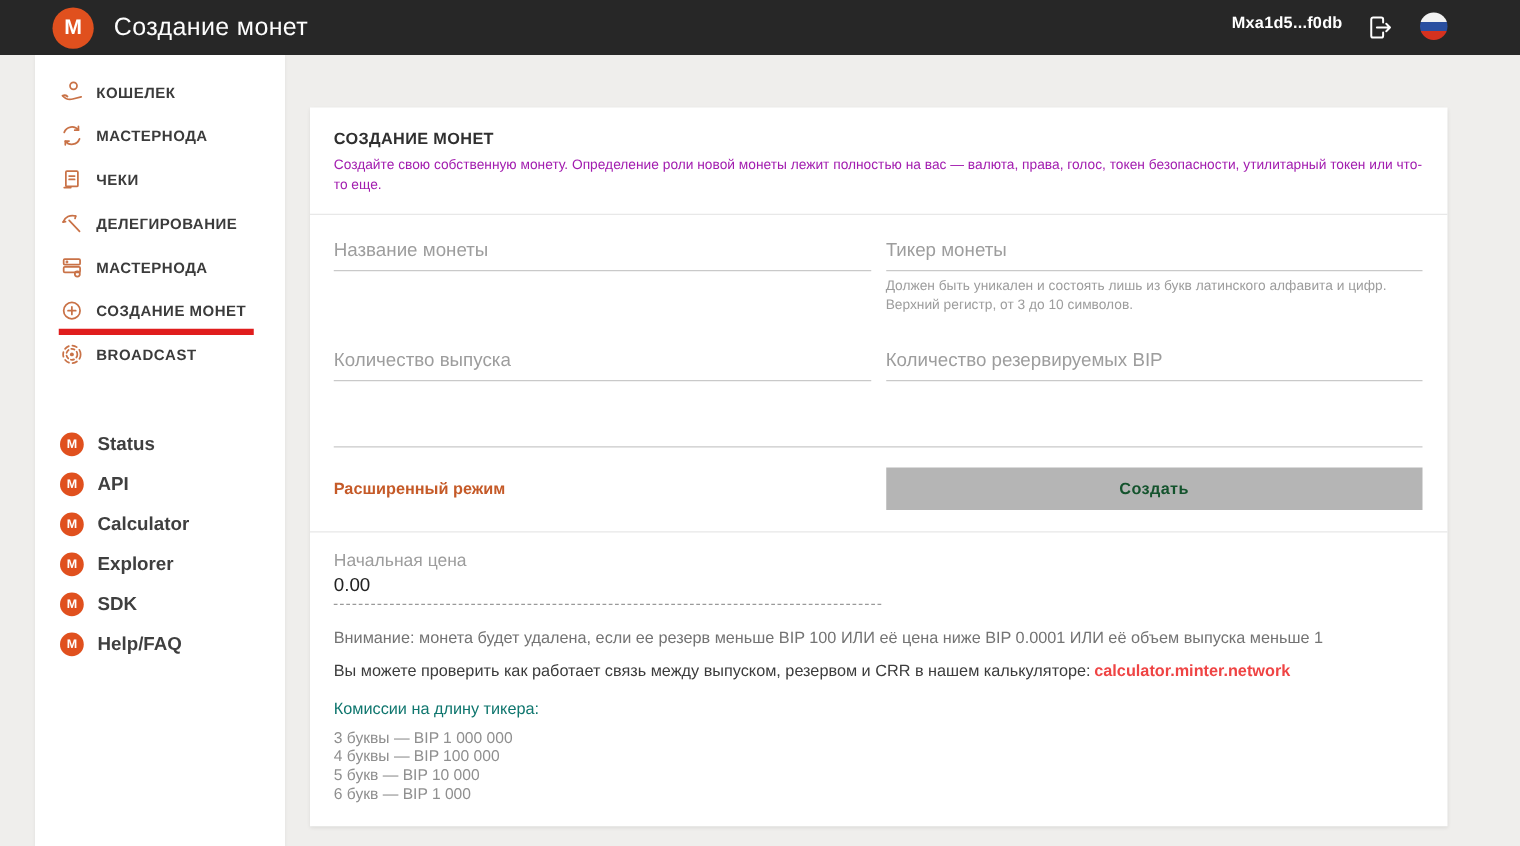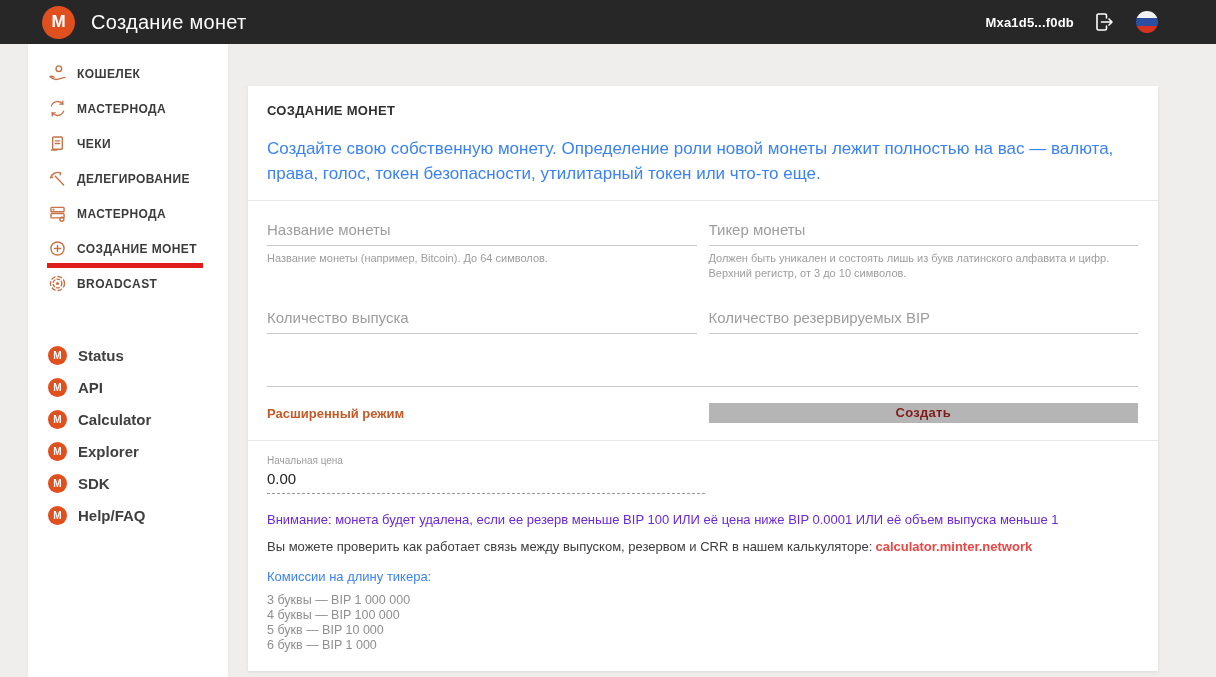--- a/index.html
+++ b/index.html
@@ -6,21 +6,21 @@
   html, body { margin:0; padding:0; width:1216px; height:677px; overflow:hidden;
     background:#efeeec; font-family:"Liberation Sans","DejaVu Sans",sans-serif; }
 
   
   .topbar { height:44px; background:#272727; display:flex; align-items:center;
     justify-content:space-between; padding:0 58px 0 42px; }
   .topbar-left { display:flex; align-items:center; }
   .logo-circle { width:33px; height:33px; border-radius:50%; background:#e0501e;
     color:#fff; font-size:17px; font-weight:bold; display:flex; align-items:center; justify-content:center; }
   .page-title { margin:0 0 0 16px; font-size:20px; font-weight:400; color:#fdfdfd; letter-spacing:.3px; }
-  .topbar-right { display:flex; align-items:center; }
+  .topbar-right { display:flex; }
   .wallet-address { color:#fff; font-size:13px; font-weight:bold; letter-spacing:.2px; }
   .logout-btn { margin-left:18px; width:24px; height:24px; color:#fff; cursor:pointer; display:flex; align-items:center; }
   .flag { margin-left:20px; width:22px; height:22px; border-radius:50%;
     background:linear-gradient(180deg,#f2f2f2 0 34%, #2a4fa0 34% 67%, #d5321f 67% 100%);
     cursor:pointer; flex:none; }
 
   
   .page-body { display:flex; height:633px; align-items:stretch; }
   .sidebar { width:200px; margin-left:28px; background:#fff; padding:12px 0 16px 19px;
     box-shadow:0 1px 3px rgba(0,0,0,.06); flex:none; }
@@ -35,43 +35,43 @@
   .secondary-nav .nav-item { height:32px; }
   .m-circle { width:19px; height:19px; border-radius:50%; background:#e0501e; color:#fff;
     font-size:10px; font-weight:bold; display:flex; align-items:center; justify-content:center;
     margin:0 11px 0 1px; flex:none; }
   .sec-label { font-size:15px; font-weight:bold; color:#3f3f3f; }
 
   
   .card { width:910px; background:#fff; box-shadow:0 1px 3px rgba(0,0,0,.08); }
   .card-head { padding:17px 20px 14px 19px; border-bottom:1px solid #e8e8e8; }
   .card-head h2 { margin:0; font-size:13px; font-weight:bold; color:#2f2f2f; letter-spacing:.3px; }
-  .card-head p { margin:19px 0 0; font-size:17px; color:#3b82f6; line-height:1.45; }
+  .card-head p { margin:7px 0 0; font-size:11px; color:#a21caf; line-height:1.45; }
 
   .card-form { padding:14px 20px 17px 19px; border-bottom:1px solid #e8e8e8; }
   .grid2 { display:grid; grid-template-columns:1fr 1fr; column-gap:12px; }
   .tfield input { width:100%; border:none; border-bottom:1px solid #c9c9c9; background:transparent;
     font-family:inherit; font-size:15px; color:#2f2f2f; padding:6px 0 7px; outline:none; }
   .tfield input::placeholder { color:#9d9d9d; opacity:1; }
   .help { font-size:11px; color:#9d9d9d; margin-top:5px; line-height:1.35; }
   .row2 { margin-top:22px; }
   .row3 { margin-top:22px; }
   .actions { margin-top:16px; align-items:center; }
   .advanced { color:#c55a28; font-size:13px; font-weight:bold; text-decoration:none; cursor:pointer; }
-  .submit { width:100%; height:20px; border:none; background:#b5b5b5; color:#7f1d1d;
+  .submit { width:100%; height:34px; border:none; background:#b5b5b5; color:#14532d;
     font-family:inherit; font-size:13px; font-weight:bold; letter-spacing:.3px; cursor:default; }
 
   .card-bottom { padding:14px 20px 18px 19px; }
-  .price-label { font-size:10px; color:#9d9d9d; }
+  .price-label { font-size:14px; color:#9d9d9d; }
   .price-input { display:block; width:438px; border:none; border-bottom:1px dashed #9a9a9a;
     background:transparent; font-family:inherit; font-size:15px; color:#222; padding:4px 0 6px; outline:none; }
-  .warning { margin:18px 0 0; font-size:13px; color:#6d28d9; }
+  .warning { margin:18px 0 0; font-size:13px; color:#737373; }
   .calc { margin:12px 0 0; font-size:13px; color:#3c3c3c; }
   .calc a { color:#ef4444; font-weight:bold; text-decoration:none; margin-left:3px; cursor:pointer; }
-  .comm-title { margin:15px 0 0; font-size:13px; color:#3b82f6; }
+  .comm-title { margin:15px 0 0; font-size:13px; color:#0f766e; }
   .comm-list { margin-top:9px; font-size:12.5px; color:#8f8f8f; line-height:15px; }
 </style>
 </head>
 <body>
 
 <header class="topbar">
   <div class="topbar-left">
     <div class="logo-circle">
       <span>M</span>
     </div>
@@ -206,21 +206,20 @@
 
       <section class="card-head">
         <h2>СОЗДАНИЕ МОНЕТ</h2>
         <p>Создайте свою собственную монету. Определение роли новой монеты лежит полностью на вас — валюта, права, голос, токен безопасности, утилитарный токен или что-то еще.</p>
       </section>
 
       <section class="card-form">
         <div class="grid2">
           <div class="tfield">
             <input type="text" placeholder="Название монеты" style="">
-            <div class="help">Название монеты (например, Bitcoin). До 64 символов.</div>
           </div>
           <div class="tfield">
             <input type="text" placeholder="Тикер монеты" style="">
             <div class="help">
               <div>Должен быть уникален и состоять лишь из букв латинского алфавита и цифр.</div>
               <div>Верхний регистр, от 3 до 10 символов.</div>
             </div>
           </div>
         </div>
 

